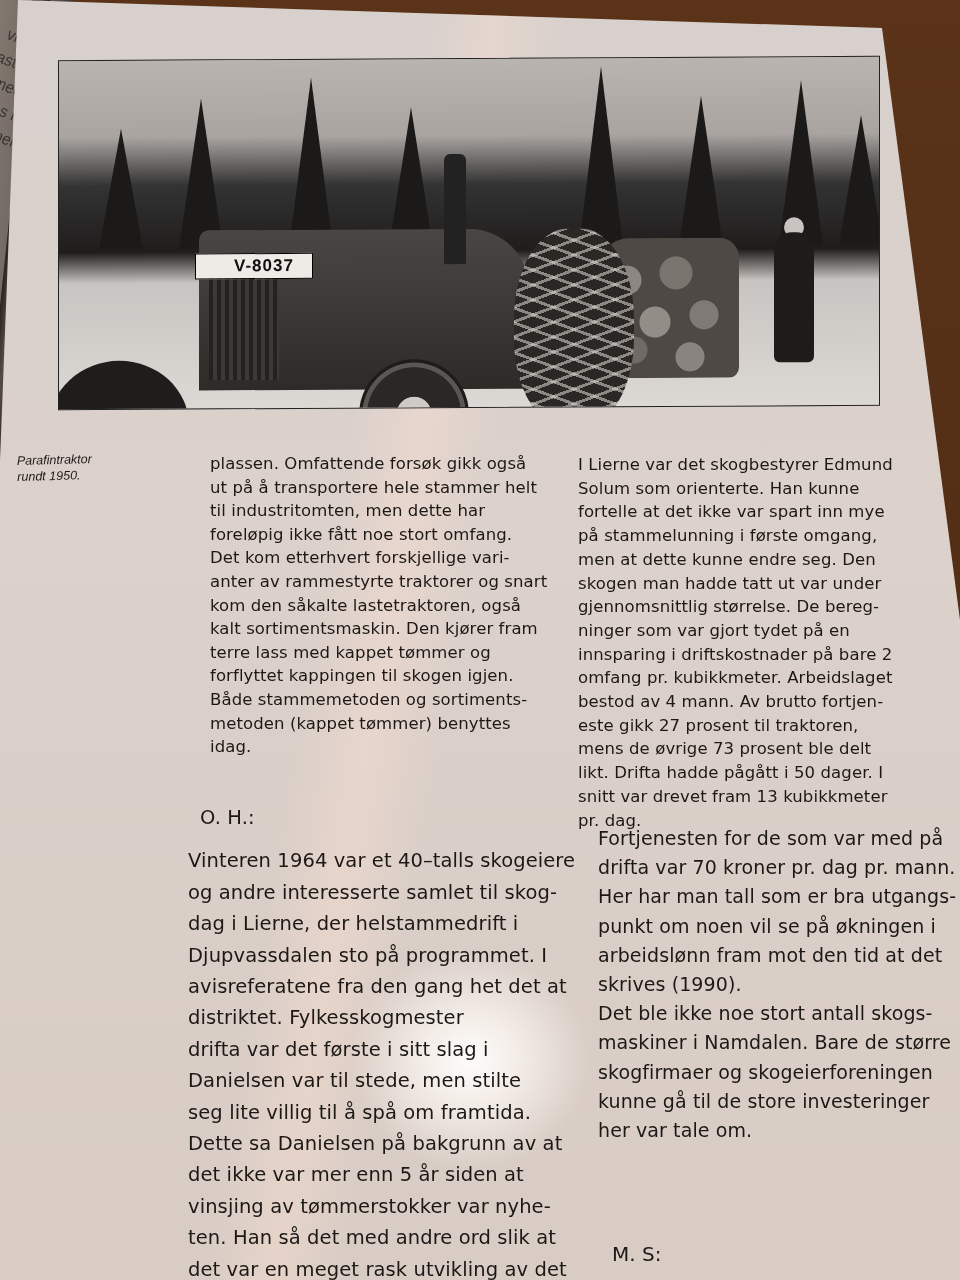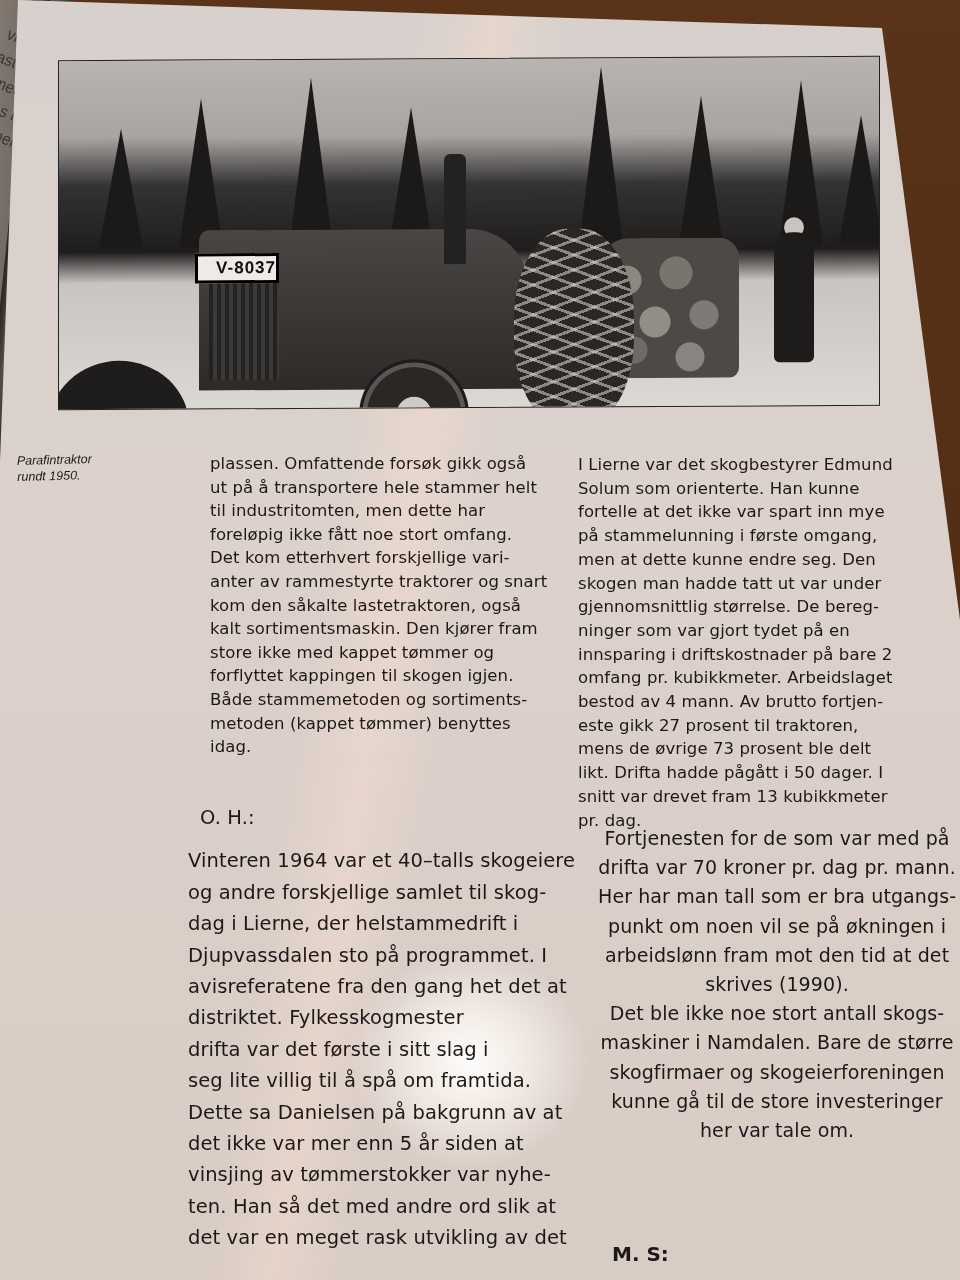--- a/index.html
+++ b/index.html
@@ -107,28 +107,29 @@
       height: 120px;
       background: repeating-linear-gradient(90deg, #222 0 4px, #3d3936 4px 8px);
     }
     .plate {
       position: absolute;
       left: 136px;
       top: 193px;
       width: 78px;
       height: 24px;
       background: #eeeae6;
-      border: 3px solid #000000;
+      border: 1px solid #000000;
       font-family: "Liberation Sans", sans-serif;
       font-weight: bold;
       font-size: 17px;
       line-height: 24px;
-      text-align: right;
+      text-align: left;
       color: #111;
       letter-spacing: 1px;
+      padding-left: 38px;
     }
     .exhaust {
       position: absolute;
       left: 385px;
       top: 95px;
       width: 22px;
       height: 110px;
       background: #222;
       border-radius: 6px 6px 0 0;
     }
@@ -234,35 +235,33 @@
       left: 578px;
       top: 453px;
       font-size: 16.5px;
       line-height: 23.7px;
     }
     .col-right-b {
       left: 598px;
       top: 824px;
       font-size: 19px;
       line-height: 29.2px;
-      text-align: center;
     }
     .sig {
       display: block;
       padding-left: 12px;
       margin: 10px 0 12px 0;
     }
     .sig2 {
       position: absolute;
       left: 612px;
       top: 1242px;
       font-family: "DejaVu Sans", sans-serif;
       font-size: 20px;
       color: #1c1816;
-      font-weight: bold;
     }
   </style>
 </head>
 <body>
 
 <div class="scene">
 
   <div class="left-page">
     <div class="ghost-text" id="leftFrag">de ba
 vinsjer
@@ -308,37 +307,38 @@
 
     <div class="col col-mid" id="midP1">
         <span class="line">plassen. Omfattende forsøk gikk også</span>
         <span class="line">ut på å transportere hele stammer helt</span>
         <span class="line">til industritomten, men dette har</span>
         <span class="line">foreløpig ikke fått noe stort omfang.</span>
         <span class="line">Det kom etterhvert forskjellige vari-</span>
         <span class="line">anter av rammestyrte traktorer og snart</span>
         <span class="line">kom den såkalte lastetraktoren, også</span>
         <span class="line">kalt sortimentsmaskin. Den kjører fram</span>
-        <span class="line">store ikke med kappet tømmer og</span>
+        <span class="line">terre lass med kappet tømmer og</span>
         <span class="line">forflyttet kappingen til skogen igjen.</span>
         <span class="line">Både stammemetoden og sortiments-</span>
         <span class="line">metoden (kappet tømmer) benyttes</span>
         <span class="line">idag.</span>
       </div>
 
     <div class="col col-mid-b">
       <span class="sig">O. H.:</span>
       <div id="midP2">
           <span class="line">Vinteren 1964 var et 40–talls skogeiere</span>
-          <span class="line">og andre forskjellige samlet til skog-</span>
+          <span class="line">og andre interesserte samlet til skog-</span>
           <span class="line">dag i Lierne, der helstammedrift i</span>
           <span class="line">Djupvassdalen sto på programmet. I</span>
           <span class="line">avisreferatene fra den gang het det at</span>
           <span class="line">distriktet. Fylkesskogmester</span>
           <span class="line">drifta var det første i sitt slag i</span>
+          <span class="line">Danielsen var til stede, men stilte</span>
           <span class="line">seg lite villig til å spå om framtida.</span>
           <span class="line">Dette sa Danielsen på bakgrunn av at</span>
           <span class="line">det ikke var mer enn 5 år siden at</span>
           <span class="line">vinsjing av tømmerstokker var nyhe-</span>
           <span class="line">ten. Han så det med andre ord slik at</span>
           <span class="line">det var en meget rask utvikling av det</span>
         </div>
     </div>
 
     <div class="col col-right" id="rightP1">

